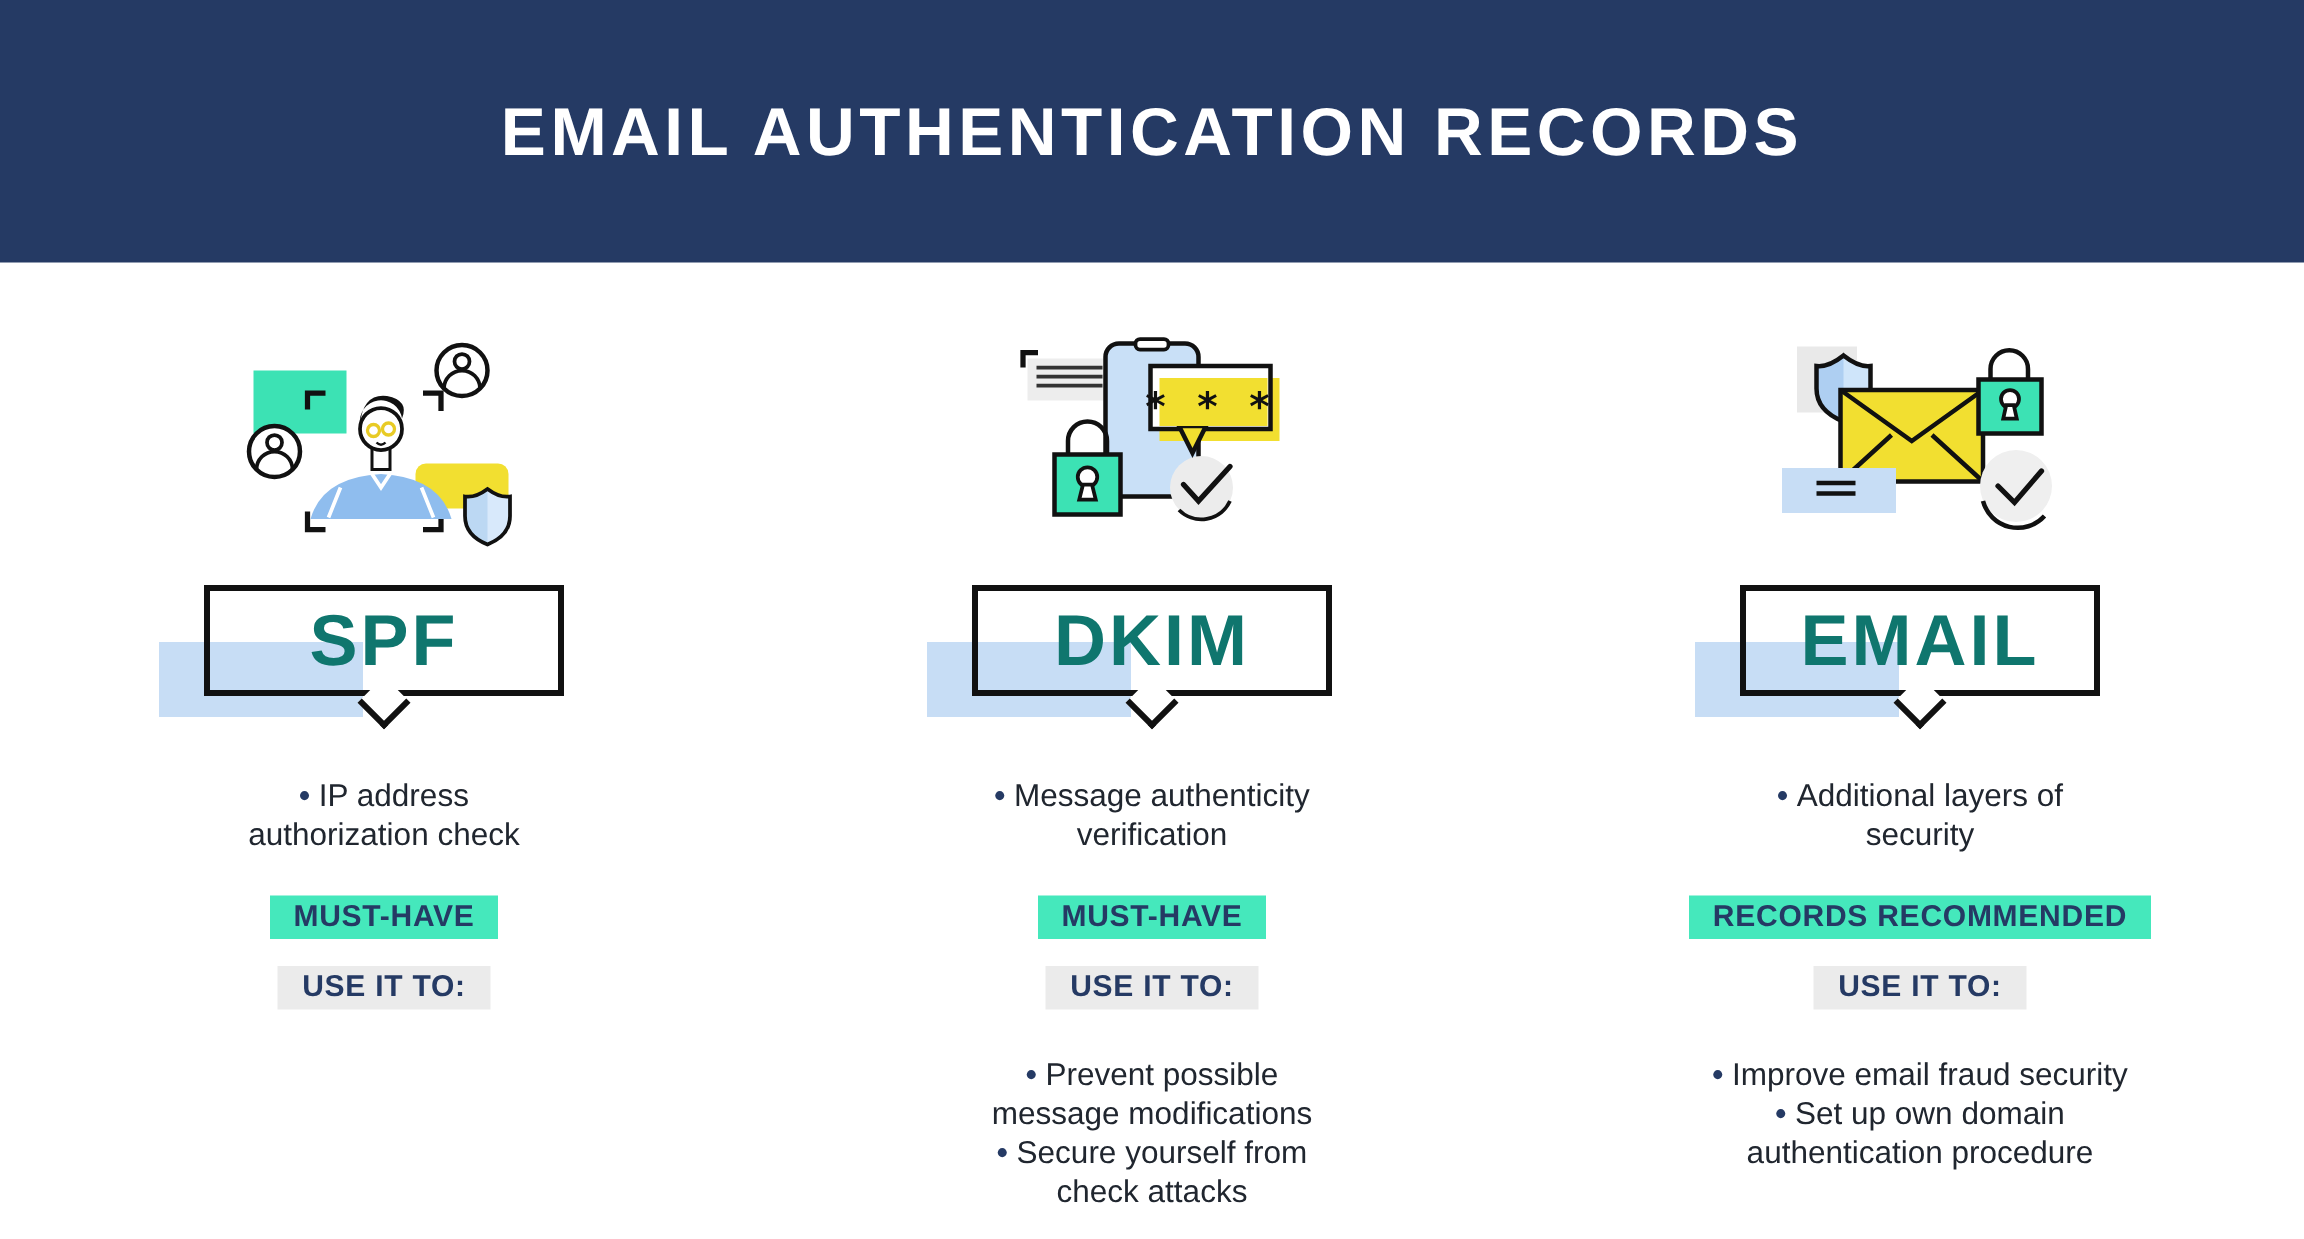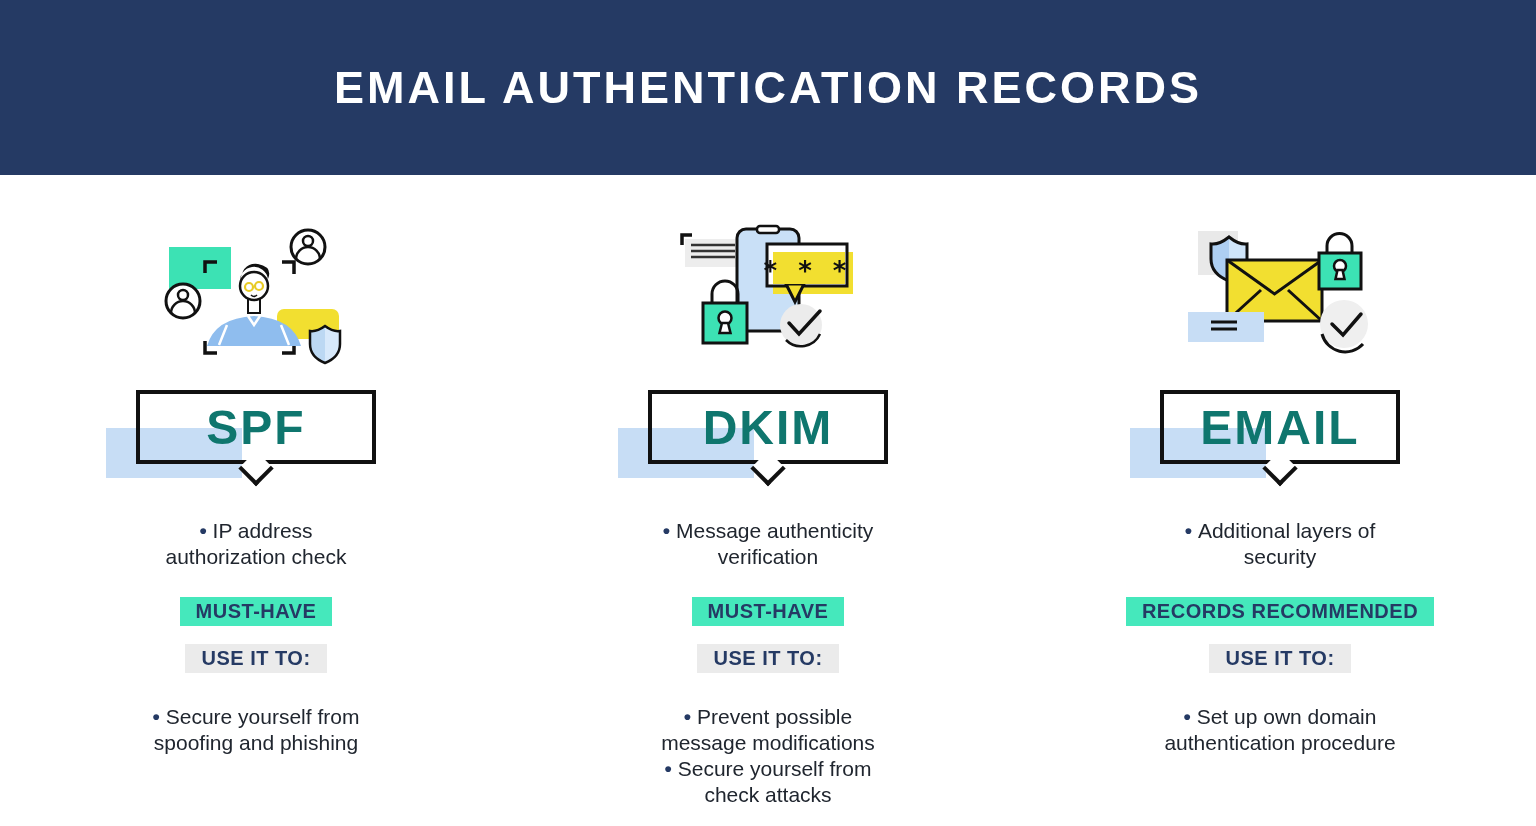--- a/index.html
+++ b/index.html
@@ -98,23 +98,20 @@
         <div class="bubble-title">SPF</div>
       </div>
 
       <ul class="points top w205">
         <li>IP address authorization check</li>
       </ul>
 
       <div class="badge must">MUST-HAVE</div>
       <div class="badge use">USE IT TO:</div>
 
-      <ul class="points bottom w230">
-        <li>Secure yourself from spoofing and phishing</li>
-      </ul>
     </section>
 
     <section class="col">
       <div class="illus">
         <svg viewBox="0 0 190 140" width="190" height="140">
           <g>
             <rect x="12" y="15" width="56" height="28" fill="#ededed"></rect>
             <path class="bk" d="M9 21 V11 H19" stroke-width="2.5"></path>
             <path d="M18 21 H62 M18 27 H62 M18 33 H62" stroke="#333" stroke-width="2.5"></path>
           </g>
@@ -205,18 +202,19 @@
       </div>
 
       <ul class="points top w230">
         <li>Additional layers of security</li>
       </ul>
 
       <div class="badge must">RECORDS RECOMMENDED</div>
       <div class="badge use">USE IT TO:</div>
 
       <ul class="points bottom w300">
+        <li>Improve email fraud security</li>
         <li>Set up own domain authentication procedure</li>
       </ul>
     </section>
 
   </div>
 </div>
 
 </body></html>

